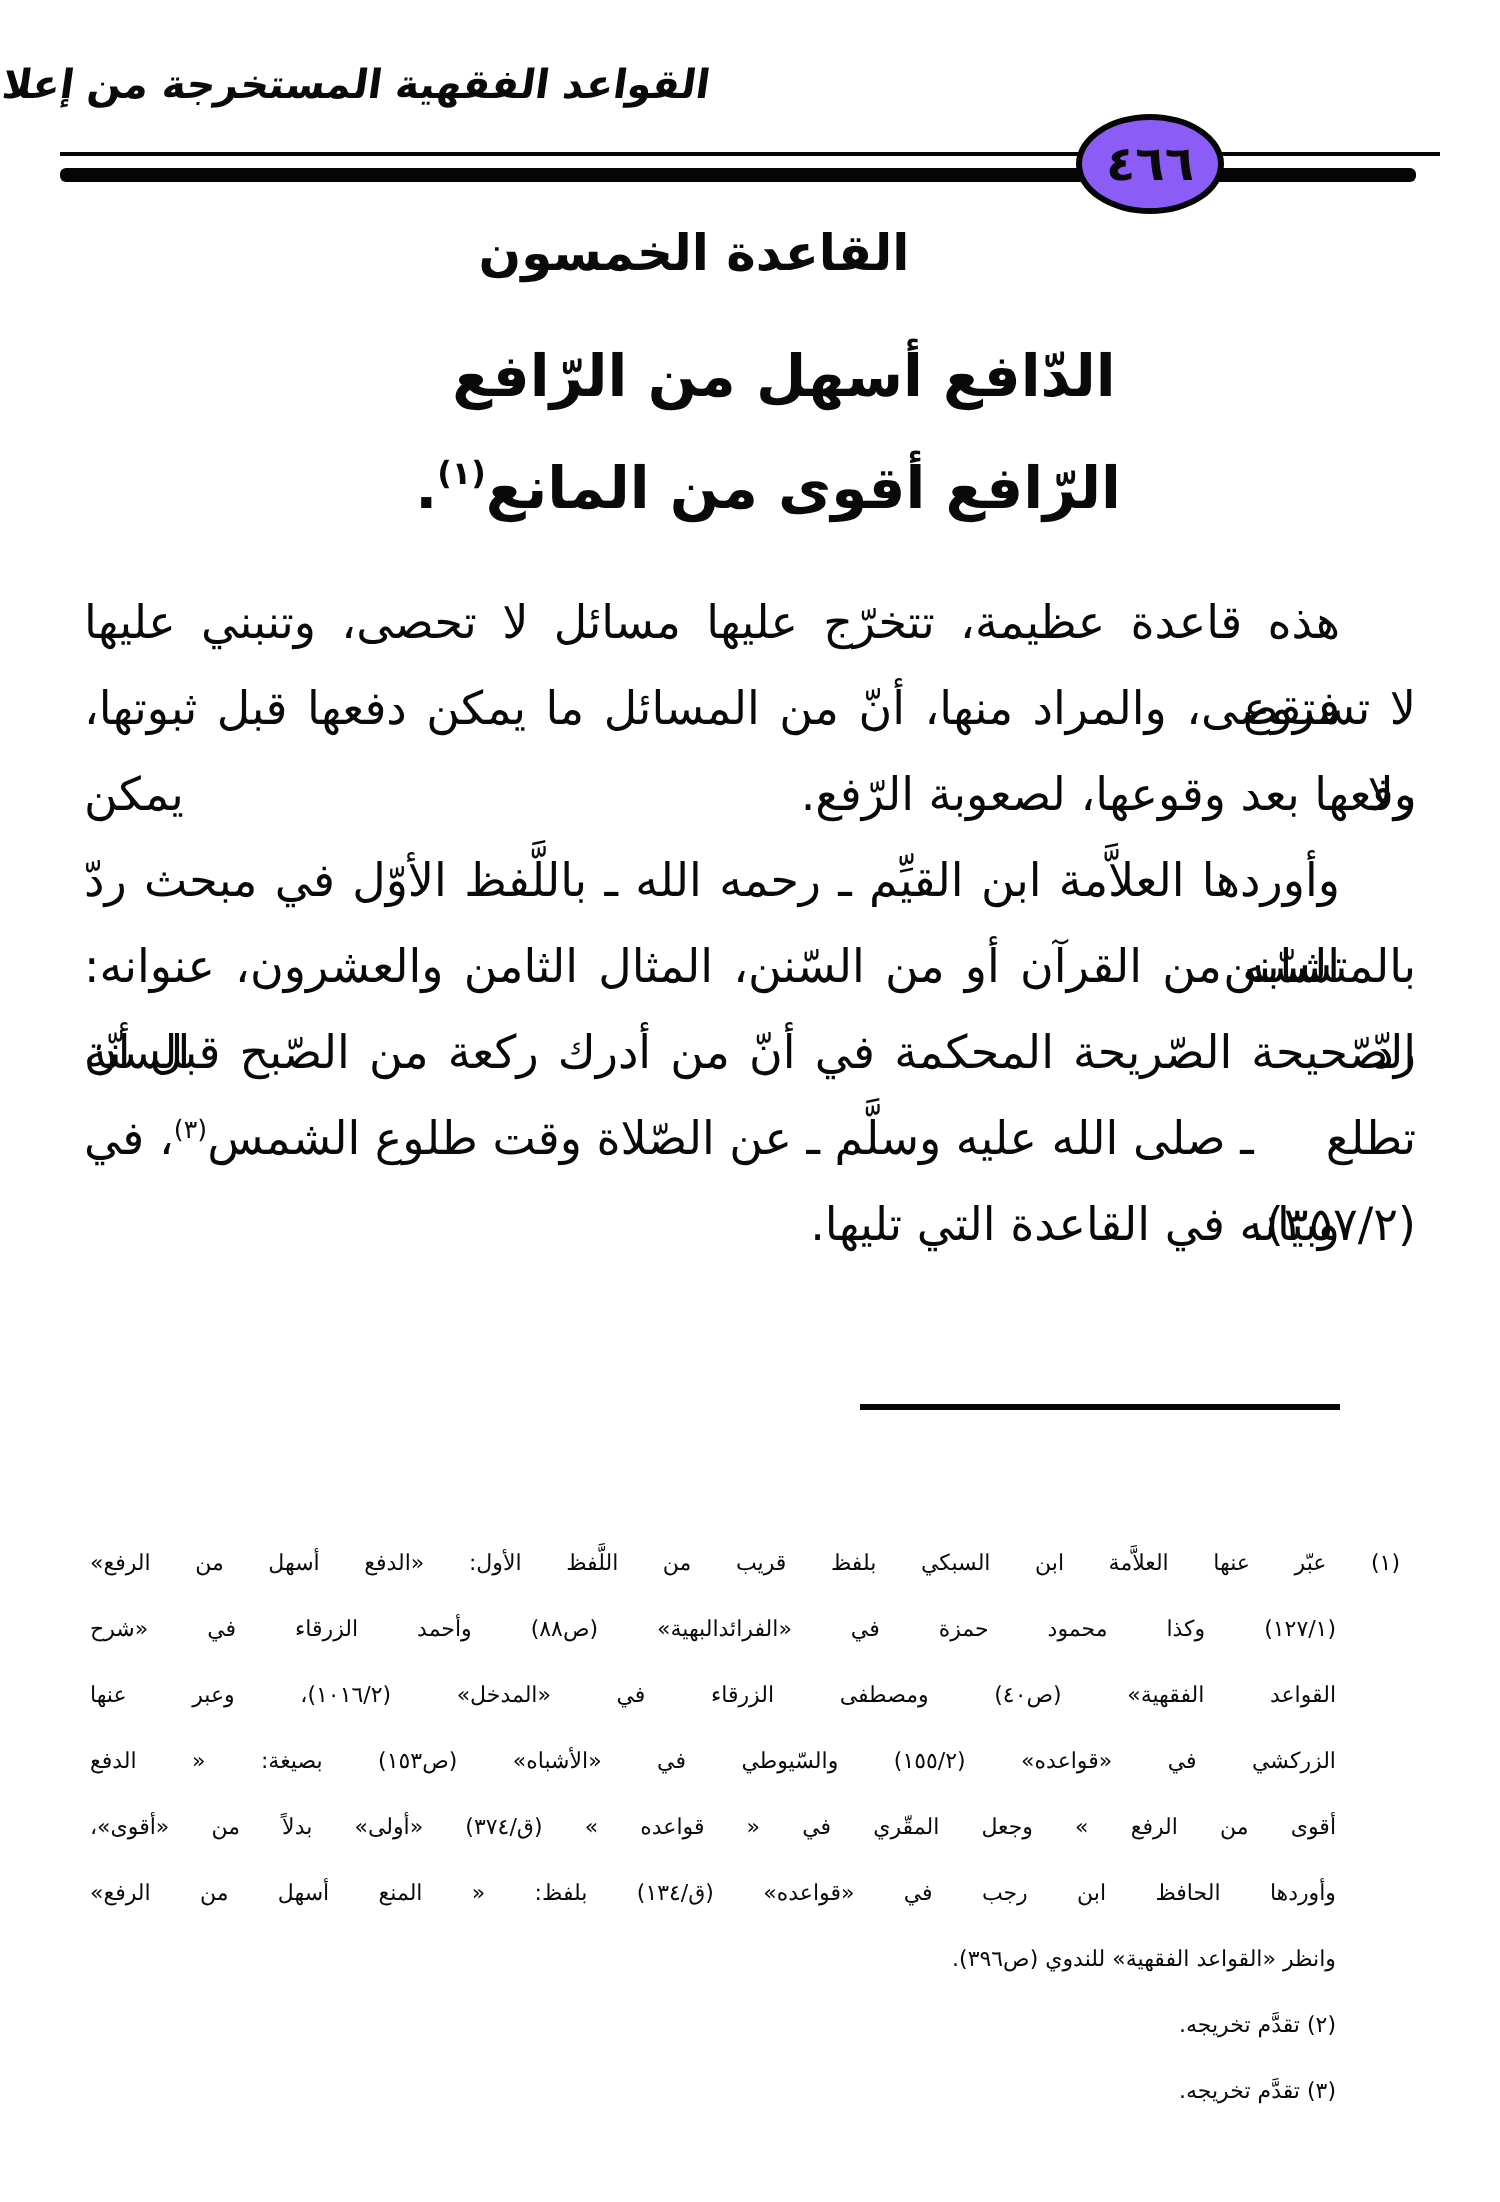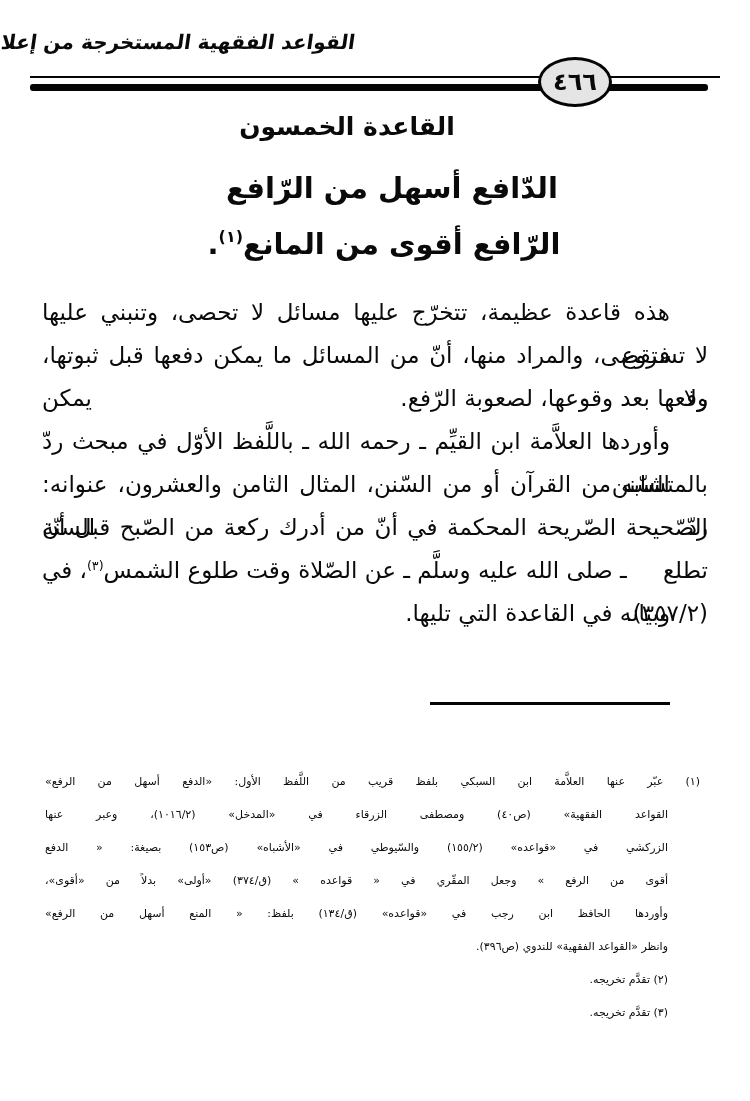--- a/index.html
+++ b/index.html
@@ -17,21 +17,21 @@
   .header-title{
     position:absolute;top:30px;left:50px;width:305px;
     font-size:20px;font-weight:bold;text-align:center;
     transform:skewX(-8deg);
     white-space:nowrap;
   }
   .rule-thin{position:absolute;top:76px;left:30px;width:690px;height:2px;background:#050505;}
   .rule-thick{position:absolute;top:84px;left:30px;width:678px;height:7px;background:#050505;border-radius:3px;}
   .page-badge{
     position:absolute;top:57px;left:538px;width:74px;height:50px;
-    box-sizing:border-box;background:#e5e5e5;border:3px solid #050505;border-radius:50%;
+    box-sizing:border-box;background:#8b5cf6;border:3px solid #050505;border-radius:50%;
     display:flex;align-items:center;justify-content:center;
     font-size:24px;font-weight:bold;z-index:3;
     letter-spacing:2px;
   }
   
   .section-title{
     position:absolute;top:112px;left:0;width:750px;
     text-align:center;font-size:25px;font-weight:bold;
     transform:translateX(-28px);
   }
@@ -81,20 +81,21 @@
     <div class="bline just indent">وأوردها العلاَّمة ابن القيِّم ـ رحمه الله ـ باللَّفظ الأوّل في مبحث ردّ السّنن</div>
     <div class="bline just">بالمتشابه من القرآن أو من السّنن، المثال الثامن والعشرون، عنوانه: ردّ السنّة</div>
     <div class="bline just">الصّحيحة الصّريحة المحكمة في أنّ من أدرك ركعة من الصّبح قبل أن تطلع</div>
     <div class="bline endline"><span>ـ صلى الله عليه وسلَّم ـ عن الصّلاة وقت طلوع الشمس</span><sup class="fnmark">(٣)</sup><span>، في (٣٥٧/٢).</span></div>
     <div class="bline endline indent">وبيانه في القاعدة التي تليها.</div>
   </div>
 
   <div class="fn-sep"></div>
   <div class="footnotes">
     <div class="fline just">(١) عبّر عنها العلاَّمة ابن السبكي بلفظ قريب من اللَّفظ الأول: «الدفع أسهل من الرفع»</div>
+    <div class="fline just fn-indent">(١٢٧/١) وكذا محمود حمزة في «الفرائدالبهية» (ص٨٨) وأحمد الزرقاء في «شرح</div>
     <div class="fline just fn-indent">القواعد الفقهية» (ص٤٠) ومصطفى الزرقاء في «المدخل» (١٠١٦/٢)، وعبر عنها</div>
     <div class="fline just fn-indent">الزركشي في «قواعده» (١٥٥/٢) والسّيوطي في «الأشباه» (ص١٥٣) بصيغة: « الدفع</div>
     <div class="fline just fn-indent">أقوى من الرفع » وجعل المقّري في « قواعده » (ق/٣٧٤) «أولى» بدلاً من «أقوى»،</div>
     <div class="fline just fn-indent">وأوردها الحافظ ابن رجب في «قواعده» (ق/١٣٤) بلفظ: « المنع أسهل من الرفع»</div>
     <div class="fline endline fn-indent">وانظر «القواعد الفقهية» للندوي (ص٣٩٦).</div>
     <div class="fline endline fn-indent">(٢) تقدَّم تخريجه.</div>
     <div class="fline endline fn-indent">(٣) تقدَّم تخريجه.</div>
   </div>
 
 </div>

